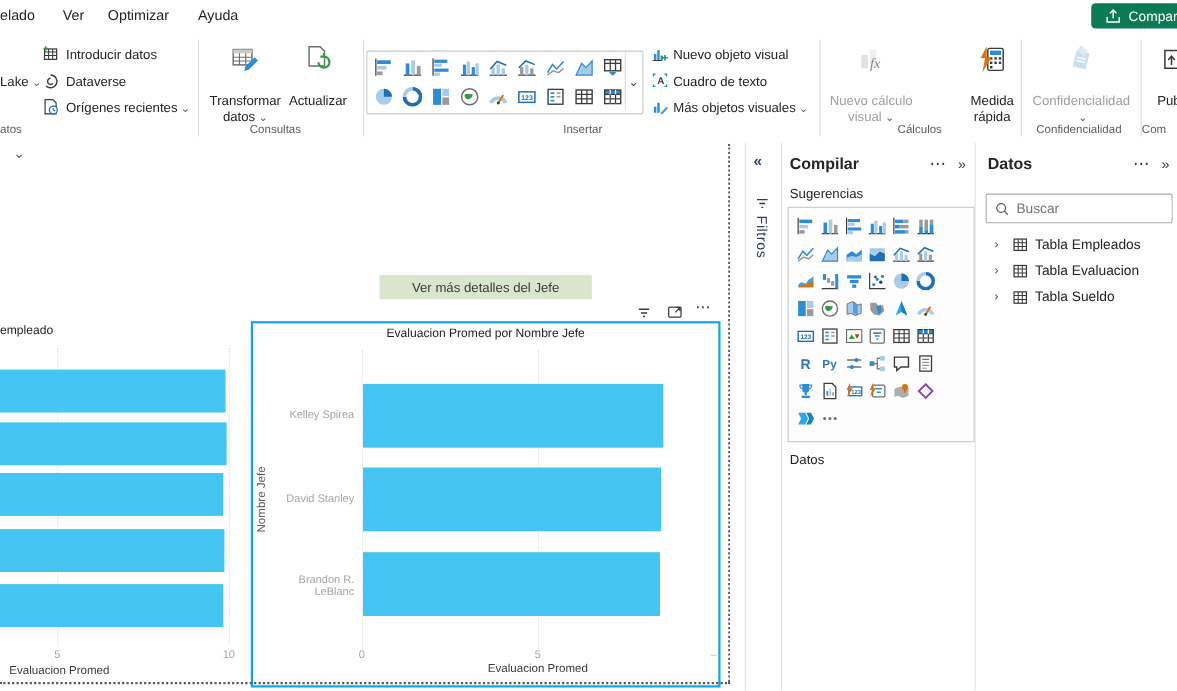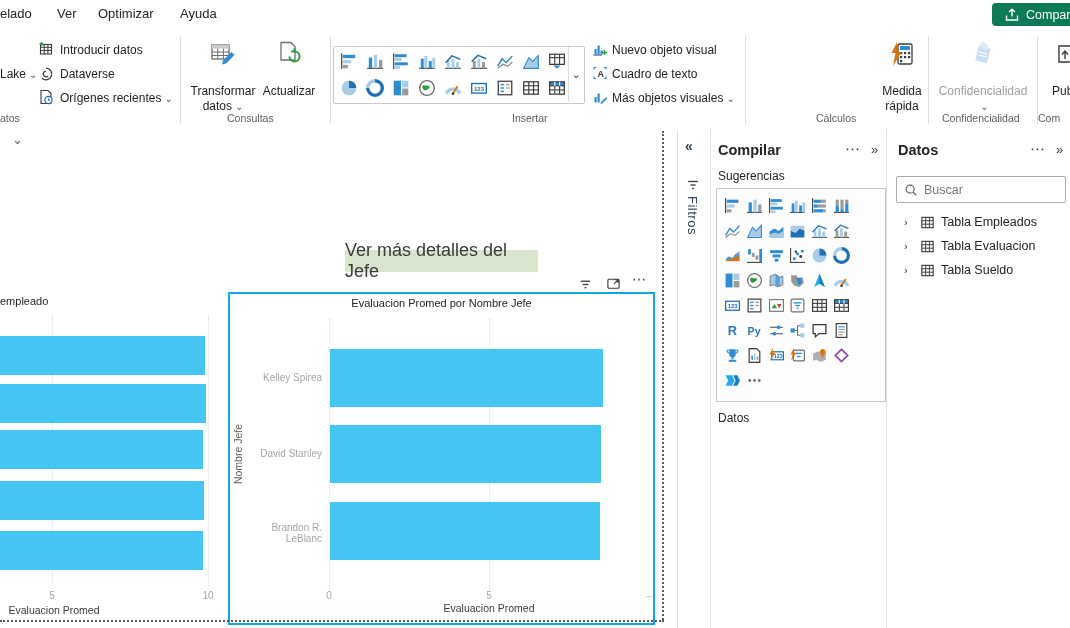--- a/index.html
+++ b/index.html
@@ -29,21 +29,21 @@
   #canvas{position:absolute;left:0;top:130px;width:664px;height:498px;background:#fff;overflow:hidden;}
   .grid-v{position:absolute;width:0;border-left:1px dotted #DCDCDC;}
   .bar{position:absolute;}
   .tick{position:absolute;font-size:10px;color:#A6A6A6;text-align:center;width:20px;}
   .cat{position:absolute;font-size:10px;color:#A6A6A6;text-align:right;}
   .axis-title{position:absolute;font-size:10.5px;color:#3B3B3B;text-align:center;}
   .chart-title{font-size:11px;color:#252423;}
   .dotted-v{position:absolute;border-left:2px dotted #595959;width:0;}
   .dotted-h{position:absolute;border-top:2px dotted #595959;height:0;}
   #rchart{position:absolute;border:2px solid #0ea5e9;background:#fff;}
-  #ver-mas{display:flex;align-items:center;justify-content:center;font-size:18px;color:#3B3B3B;}
+  #ver-mas{display:flex;align-items:center;justify-content:center;font-size:12px;color:#3B3B3B;}
   .vh-icon{position:absolute;width:15px;height:15px;}
   
   #side{position:absolute;left:664px;top:130px;width:406px;height:498px;background:#fff;}
   .psep{position:absolute;top:0;height:498px;width:1px;background:#E1E1E1;}
   .panel-title{font-size:14.5px;font-weight:bold;color:#252423;}
   .panel-glyph{font-size:13px;color:#3B3B3B;cursor:default;}
   .section-label{font-size:12px;color:#252423;}
   #build-grid{position:absolute;border:1px solid #C9C9C9;background:#FDFDFD;}
   #add-data-wrap{position:absolute;border:1px dashed #A6A6A6;}
   #add-data-btn{position:absolute;border:1px solid #6A6A6A;border-radius:3px;background:#fff;
@@ -259,20 +259,31 @@
     <span class="abs icon16" style="left:592px;top:61px;"><svg width="100%" height="100%" viewBox="0 0 16 16" xmlns="http://www.w3.org/2000/svg">
           <rect x="2.5" y="8" width="2.2" height="5.5" fill="#2E8CD4"></rect>
           <rect x="5.5" y="4.5" width="2.2" height="9" fill="#2E8CD4"></rect>
           <path d="M9 13l5-5 1.5 1.5-5 5-2 .5z" fill="#2E8CD4" opacity=".85"></path>
         </svg></span>
     <span class="abs ritem-label" style="left:612px;top:63px;">
       <span>Más objetos visuales</span><span class="chev">⌄</span>
     </span>
     <span class="glabel" style="left:512px;">Insertar</span>
 
+    <div class="abs disabled" style="left:752px;top:8px;width:80px;height:74px;">
+      <span class="abs icon28" style="left:26px;top:4px;"><svg width="100%" height="100%" viewBox="0 0 28 28" xmlns="http://www.w3.org/2000/svg">
+            <rect x="5" y="10" width="6" height="12" fill="#E2E2E2"></rect>
+            <rect x="13" y="5" width="6" height="17" fill="#EFEFEF"></rect>
+            <text x="13" y="22" font-size="13" font-style="italic" fill="#8A8886" font-family="Liberation Serif,serif">fx</text>
+          </svg></span>
+      <div class="abs bigtxt" style="left:0;top:48px;width:80px;">
+        <span>Nuevo cálculo</span><br>
+        <span>visual</span><span class="chev">⌄</span>
+      </div>
+    </div>
     <div class="abs" style="left:879px;top:8px;width:46px;height:74px;">
       <span class="abs icon28" style="left:9px;top:4px;"><svg width="100%" height="100%" viewBox="0 0 28 28" xmlns="http://www.w3.org/2000/svg">
             <rect x="10" y="4" width="14" height="20" rx="1.5" fill="#fff" stroke="#3B3B3B" stroke-width="1.3"></rect>
             <rect x="12" y="6" width="10" height="4" fill="#2E8CD4"></rect>
             <rect x="12" y="12" width="2.2" height="2.2" fill="#3B3B3B"></rect>
             <rect x="16" y="12" width="2.2" height="2.2" fill="#3B3B3B"></rect>
             <rect x="20" y="12" width="2.2" height="2.2" fill="#3B3B3B"></rect>
             <rect x="12" y="16" width="2.2" height="2.2" fill="#3B3B3B"></rect>
             <rect x="16" y="16" width="2.2" height="2.2" fill="#3B3B3B"></rect>
             <rect x="20" y="16" width="2.2" height="2.2" fill="#3B3B3B"></rect>

